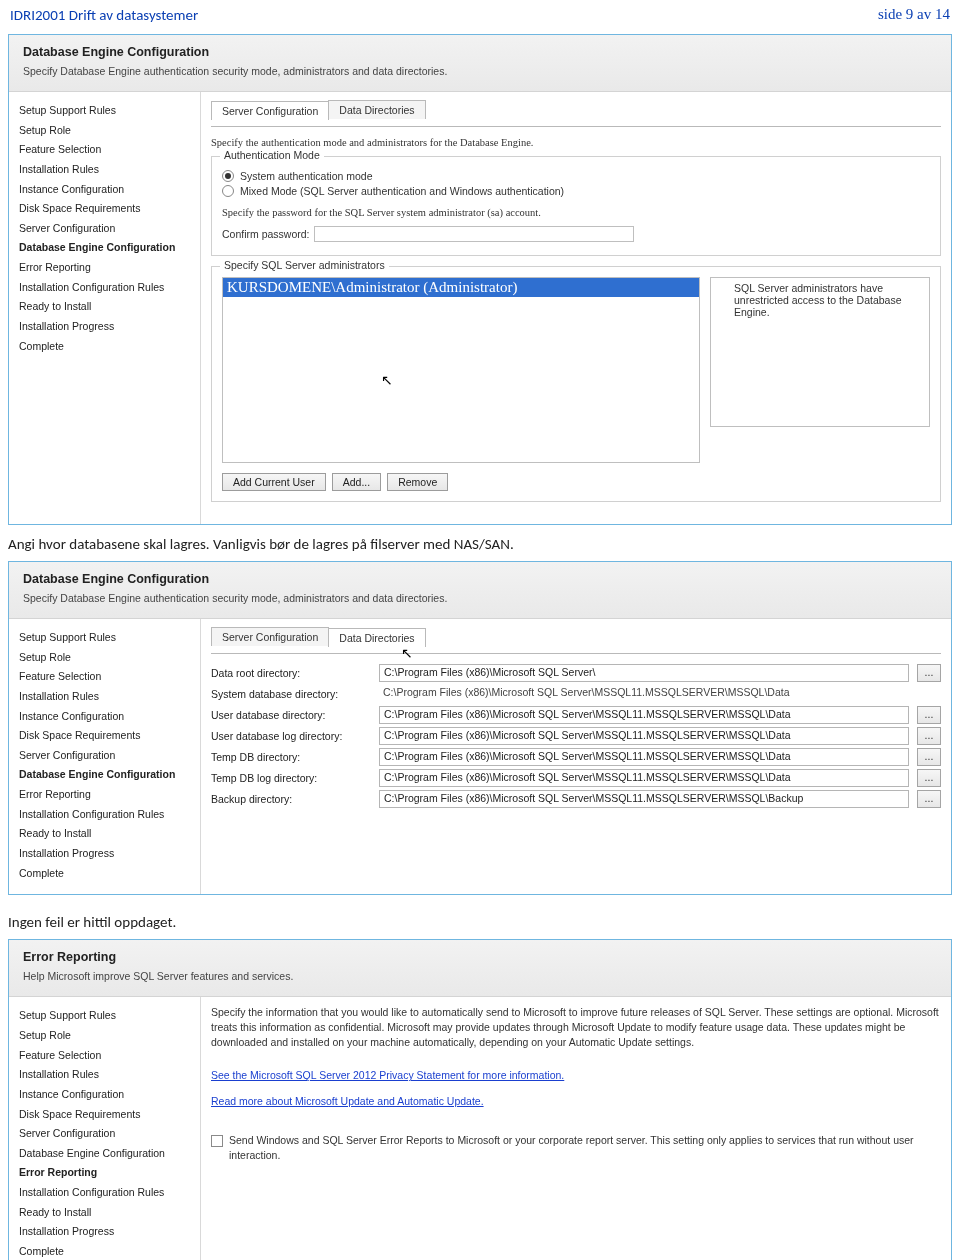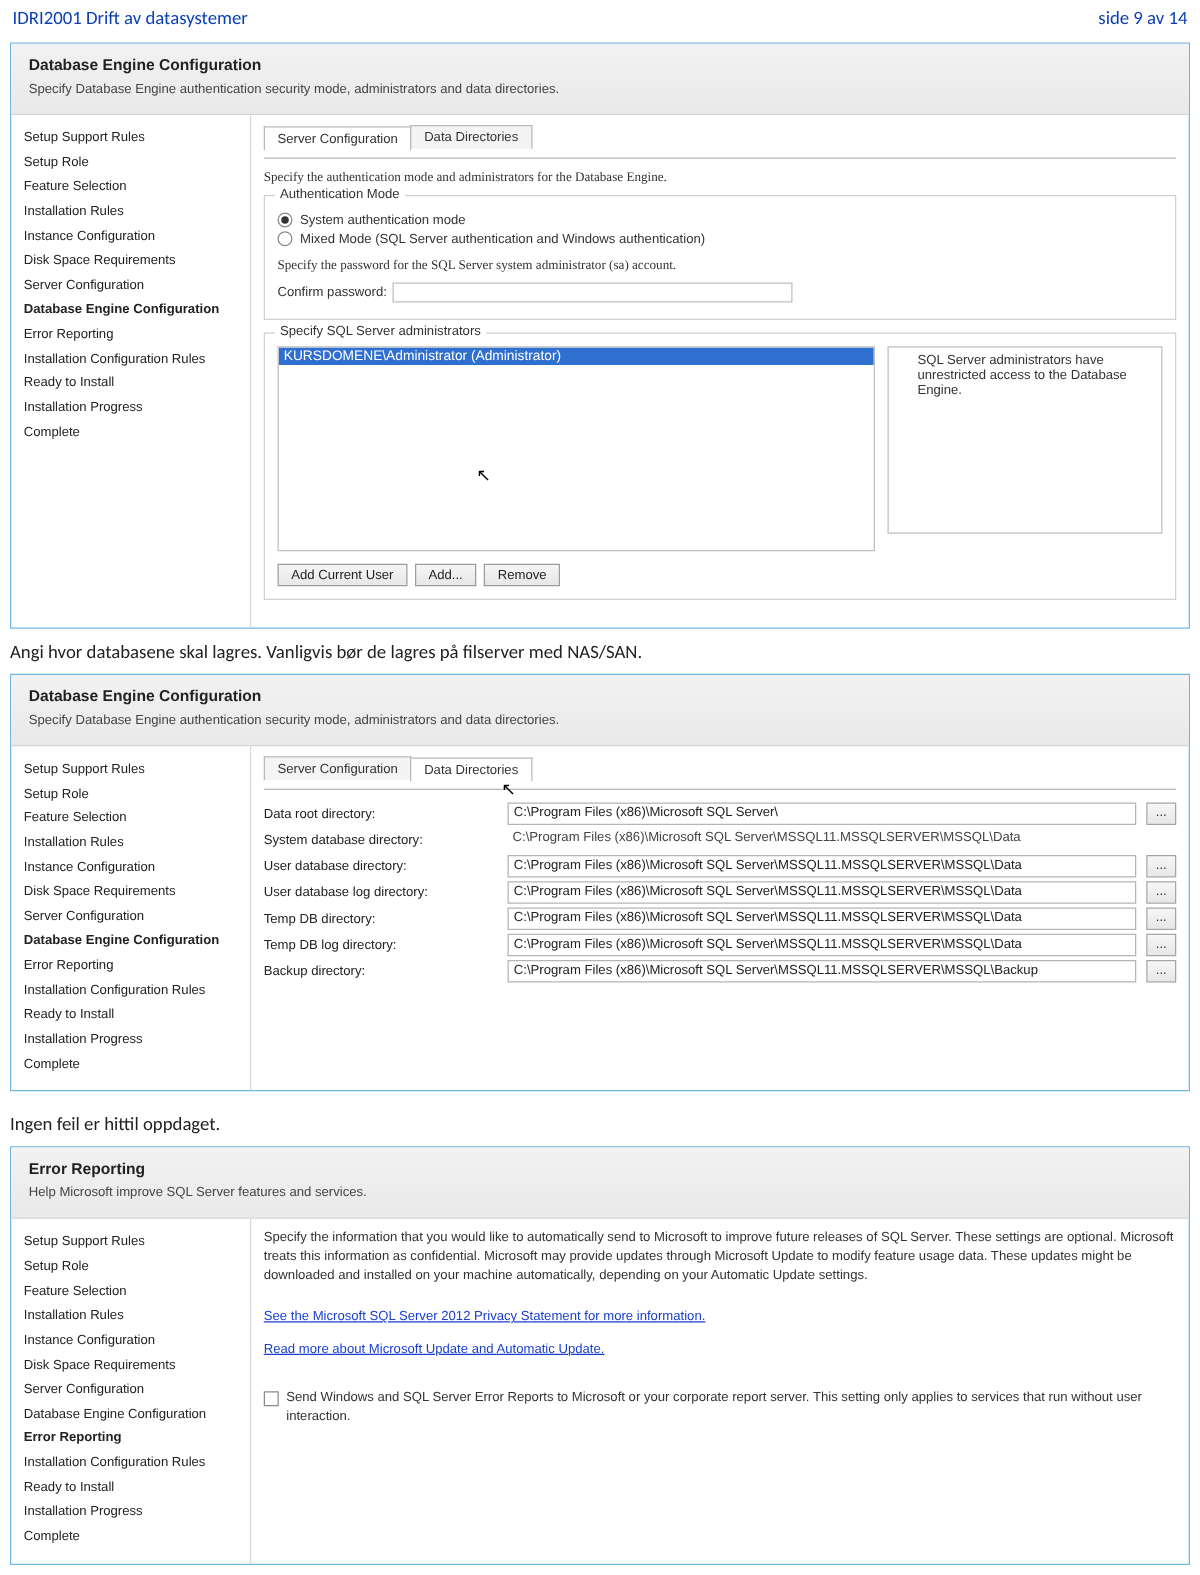--- a/index.html
+++ b/index.html
@@ -7,21 +7,21 @@
     margin: 0;
     padding: 0;
     width: 960px;
     font-family: "Segoe UI", Tahoma, sans-serif;
     font-size: 11px;
     color: #333;
     background: #fff;
   }
   .page-head { display:flex; justify-content:space-between; padding:6px 10px 10px 10px; font-family: Calibri, Arial, sans-serif; font-size:15px; }
   .page-head .left { color:#0a3fb3; }
-  .page-head .right { color:#0a3fb3; }
+  .page-head .right { color:#0a3fb3;font-family:Liberation Serif, serif; }
 
   .caption { font-family: Calibri, Arial, sans-serif; font-size:15px; color:#222; padding:4px 6px 8px 8px; }
 
   .panel {
     margin: 0 8px 6px 8px;
     border: 1px solid #6fb6e0;
     background:#fff;
   }
   .panel-head {
     background: linear-gradient(#f2f2f2, #e9e9e9);
@@ -71,25 +71,26 @@
     flex:0 0 320px;
     height:16px;
     border:1px solid #bfbfbf;
     background:#fff;
   }
 
   
   .admin-wrap { display:flex; gap:10px; }
   .admin-list {
     flex:1;
-    height:164px;
+    height:186px;
     border:1px solid #bfbfbf;
     background:#fff;
     overflow:hidden;
-    font-size:11px;
+    font-size:15px;
+    font-family:Liberation Serif, serif;
   }
   .admin-sel { background:#2f6fd0; color:#fff; padding:1px 4px; }
   .admin-note {
     width:220px;
     border:1px solid #bfbfbf;
     padding:4px 23px;
     font-size:10.5px;
     color:#333;
     height:150px;
   }
@@ -110,21 +111,20 @@
   .dir-input {
     flex:1;
     height:18px;
     border:1px solid #b5b5b5;
     padding:1px 4px;
     font-size:10.5px;
     color:#222;
     background:#fff;
     overflow:hidden;
     white-space:nowrap;
-    margin-left:27px;
   }
   .dir-ro { color:#444; border:none; background:transparent; padding:1px 4px; }
   .browse {
     width:24px; height:18px;
     border:1px solid #a5a5a5;
     background:linear-gradient(#f6f6f6,#e7e7e7);
     font-size:10.5px;
     text-align:center;
     line-height:14px;
   }

